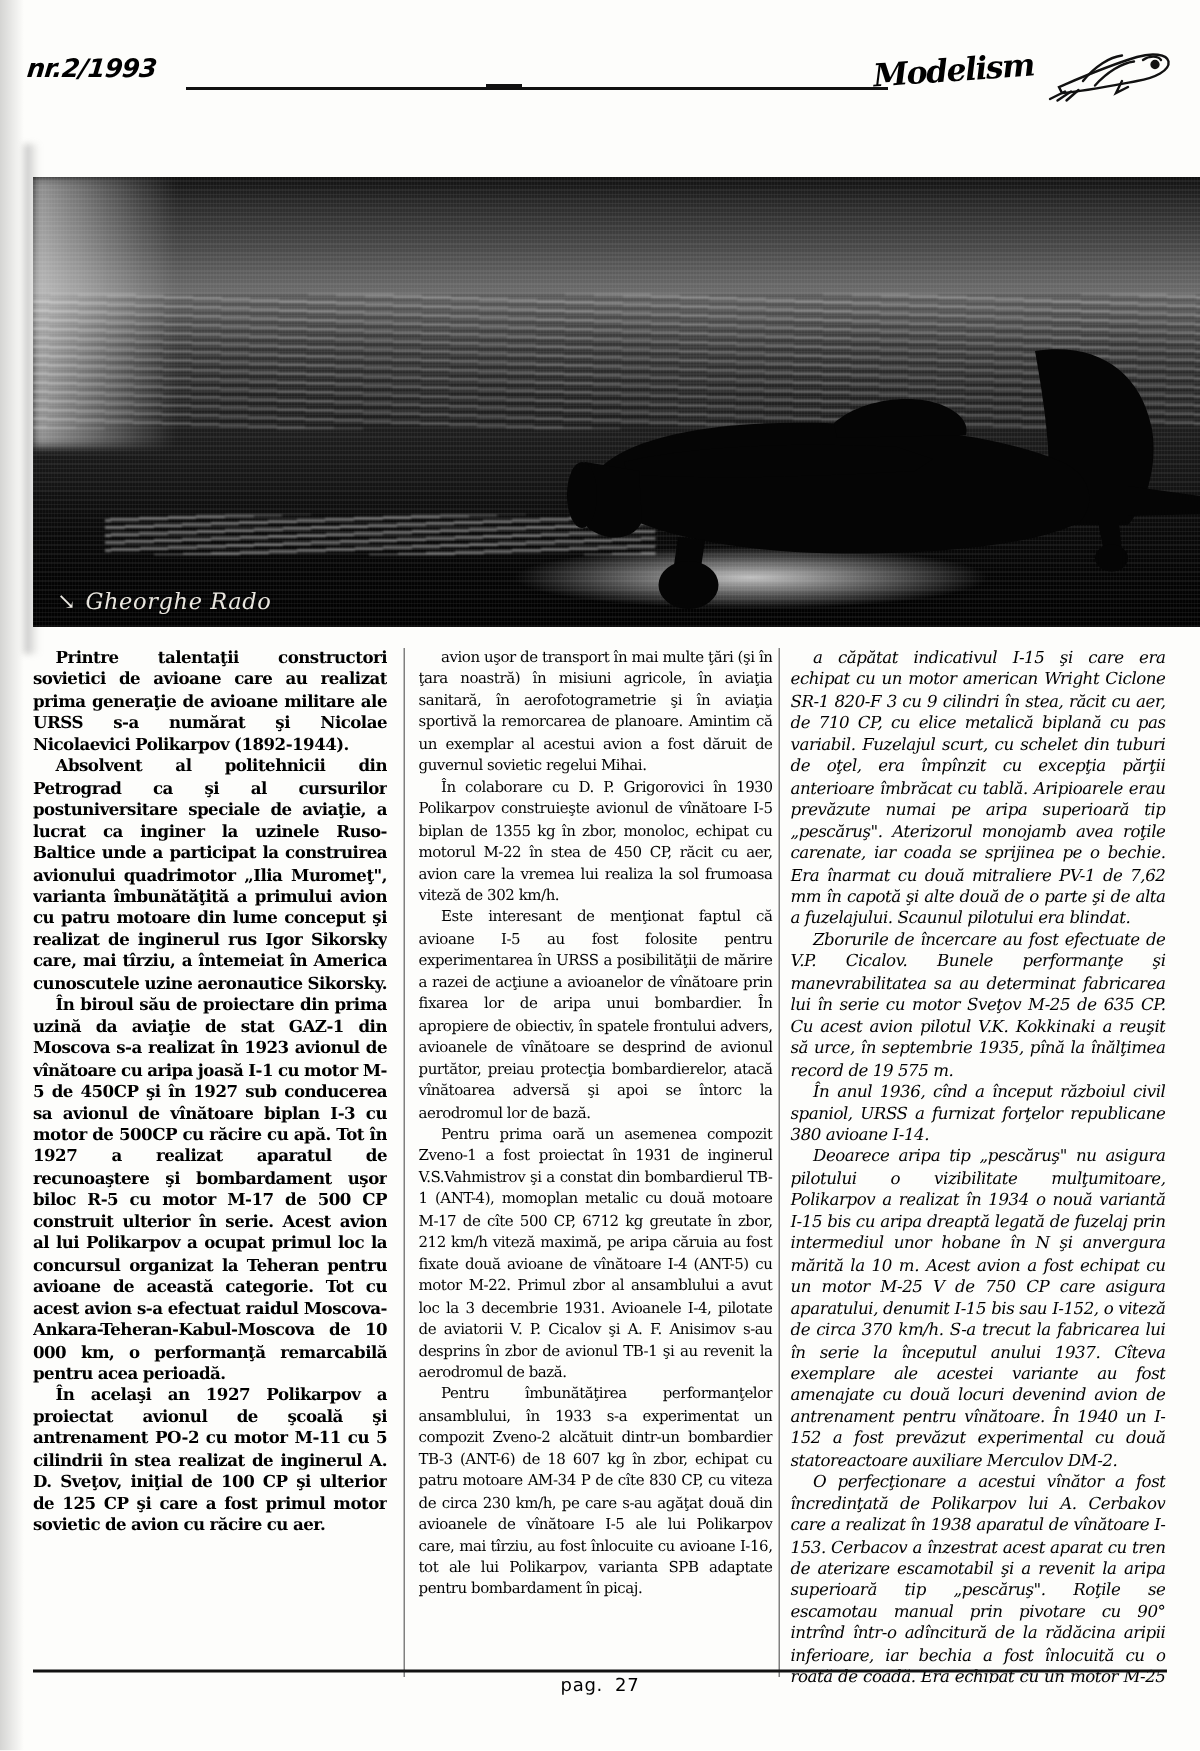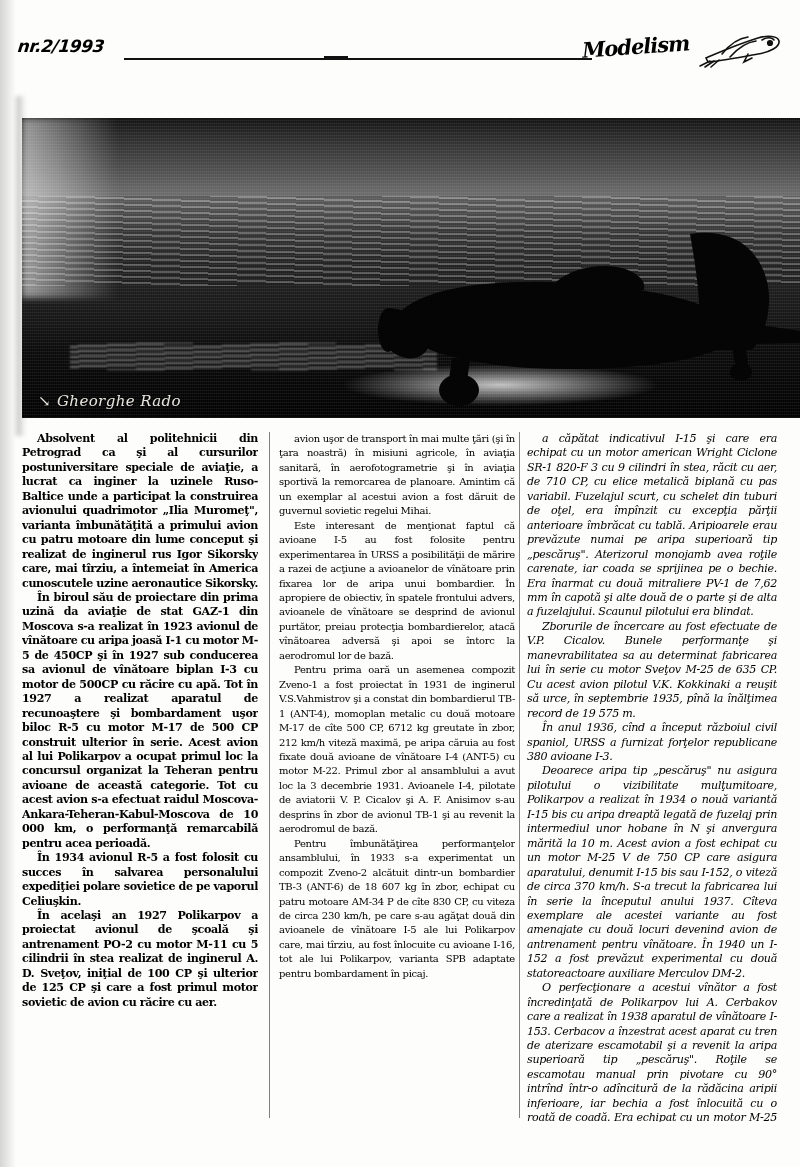--- a/index.html
+++ b/index.html
@@ -218,44 +218,51 @@
     </svg>
 
     <div class="credit">
       <span class="arrow">↘</span><span>Gheorghe Rado</span>
     </div>
   </div>
 
 
   <div class="cols">
     <div class="col col1">
+      <p>Printre talentaţii constructori sovietici de avioane care au realizat prima generaţie de avioane militare ale URSS s-a numărat şi Nicolae Nicolaevici Polikarpov (1892-1944).</p>
       <p>Absolvent al politehnicii din Petrograd ca şi al cursurilor postuniversitare speciale de aviaţie, a lucrat ca inginer la uzinele Ruso-Baltice unde a participat la construirea avionului quadrimotor „Ilia Muromeţ", varianta îmbunătăţită a primului avion cu patru motoare din lume conceput şi realizat de inginerul rus Igor Sikorsky care, mai tîrziu, a întemeiat în America cunoscutele uzine aeronautice Sikorsky.</p>
       <p>În biroul său de proiectare din prima uzină da aviaţie de stat GAZ-1 din Moscova s-a realizat în 1923 avionul de vînătoare cu aripa joasă I-1 cu motor M-5 de 450CP şi în 1927 sub conducerea sa avionul de vînătoare biplan I-3 cu motor de 500CP cu răcire cu apă. Tot în 1927 a realizat aparatul de recunoaştere şi bombardament uşor biloc R-5 cu motor M-17 de 500 CP construit ulterior în serie. Acest avion al lui Polikarpov a ocupat primul loc la concursul organizat la Teheran pentru avioane de această categorie. Tot cu acest avion s-a efectuat raidul Moscova-Ankara-Teheran-Kabul-Moscova de 10 000 km, o performanţă remarcabilă pentru acea perioadă.</p>
-      <p>În 1934 avionul R-5 a fost folosit cu succes în salvarea personalului expediţiei polare sovietice de pe vaporul Celiuşkin.</p>
       <p>În acelaşi an 1927 Polikarpov a proiectat avionul de şcoală şi antrenament PO-2 cu motor M-11 cu 5 cilindrii în stea realizat de inginerul A. D. Sveţov, iniţial de 100 CP şi ulterior de 125 CP şi care a fost primul motor sovietic de avion cu răcire cu aer.</p>
 
     </div>
 
     <div class="col col2">
       <p>avion uşor de transport în mai multe ţări (şi în ţara noastră) în misiuni agricole, în aviaţia sanitară, în aerofotogrametrie şi în aviaţia sportivă la remorcarea de planoare. Amintim că un exemplar al acestui avion a fost dăruit de guvernul sovietic regelui Mihai.</p>
+      <p>În colaborare cu D. P. Grigorovici în 1930 Polikarpov construieşte avionul de vînătoare I-5 biplan de 1355 kg în zbor, monoloc, echipat cu motorul M-22 în stea de 450 CP, răcit cu aer, avion care la vremea lui realiza la sol frumoasa viteză de 302 km/h.</p>
       <p>Este interesant de menţionat faptul că avioane I-5 au fost folosite pentru experimentarea în URSS a posibilităţii de mărire a razei de acţiune a avioanelor de vînătoare prin fixarea lor de aripa unui bombardier. În apropiere de obiectiv, în spatele frontului advers, avioanele de vînătoare se desprind de avionul purtător, preiau protecţia bombardierelor, atacă vînătoarea adversă şi apoi se întorc la aerodromul lor de bază.</p>
       <p>Pentru prima oară un asemenea compozit Zveno-1 a fost proiectat în 1931 de inginerul V.S.Vahmistrov şi a constat din bombardierul TB-1 (ANT-4), momoplan metalic cu două motoare M-17 de cîte 500 CP, 6712 kg greutate în zbor, 212 km/h viteză maximă, pe aripa căruia au fost fixate două avioane de vînătoare I-4 (ANT-5) cu motor M-22. Primul zbor al ansamblului a avut loc la 3 decembrie 1931. Avioanele I-4, pilotate de aviatorii V. P. Cicalov şi A. F. Anisimov s-au desprins în zbor de avionul TB-1 şi au revenit la aerodromul de bază.</p>
       <p>Pentru îmbunătăţirea performanţelor ansamblului, în 1933 s-a experimentat un compozit Zveno-2 alcătuit dintr-un bombardier TB-3 (ANT-6) de 18 607 kg în zbor, echipat cu patru motoare AM-34 P de cîte 830 CP, cu viteza de circa 230 km/h, pe care s-au agăţat două din avioanele de vînătoare I-5 ale lui Polikarpov care, mai tîrziu, au fost înlocuite cu avioane I-16, tot ale lui Polikarpov, varianta SPB adaptate pentru bombardament în picaj.</p>
 
     </div>
 
     <div class="col col3">
       <p>a căpătat indicativul I-15 şi care era echipat cu un motor american Wright Ciclone SR-1 820-F 3 cu 9 cilindri în stea, răcit cu aer, de 710 CP, cu elice metalică biplană cu pas variabil. Fuzelajul scurt, cu schelet din tuburi de oţel, era împînzit cu excepţia părţii anterioare îmbrăcat cu tablă. Aripioarele erau prevăzute numai pe aripa superioară tip „pescăruş". Aterizorul monojamb avea roţile carenate, iar coada se sprijinea pe o bechie. Era înarmat cu două mitraliere PV-1 de 7,62 mm în capotă şi alte două de o parte şi de alta a fuzelajului. Scaunul pilotului era blindat.</p>
       <p>Zborurile de încercare au fost efectuate de V.P. Cicalov. Bunele performanţe şi manevrabilitatea sa au determinat fabricarea lui în serie cu motor Sveţov M-25 de 635 CP. Cu acest avion pilotul V.K. Kokkinaki a reuşit să urce, în septembrie 1935, pînă la înălţimea record de 19 575 m.</p>
-      <p>În anul 1936, cînd a început războiul civil spaniol, URSS a furnizat forţelor republicane 380 avioane I-3.</p>
+      <p>În anul 1936, cînd a început războiul civil spaniol, URSS a furnizat forţelor republicane 380 avioane I-14.</p>
       <p>Deoarece aripa tip „pescăruş" nu asigura pilotului o vizibilitate mulţumitoare, Polikarpov a realizat în 1934 o nouă variantă I-15 bis cu aripa dreaptă legată de fuzelaj prin intermediul unor hobane în N şi anvergura mărită la 10 m. Acest avion a fost echipat cu un motor M-25 V de 750 CP care asigura aparatului, denumit I-15 bis sau I-152, o viteză de circa 370 km/h. S-a trecut la fabricarea lui în serie la începutul anului 1937. Cîteva exemplare ale acestei variante au fost amenajate cu două locuri devenind avion de antrenament pentru vînătoare. În 1940 un I-152 a fost prevăzut experimental cu două statoreactoare auxiliare Merculov DM-2.</p>
       <p>O perfecţionare a acestui vînător a fost încredinţată de Polikarpov lui A. Cerbakov care a realizat în 1938 aparatul de vînătoare I-153. Cerbacov a înzestrat acest aparat cu tren de aterizare escamotabil şi a revenit la aripa superioară tip „pescăruş". Roţile se escamotau manual prin pivotare cu 90° intrînd într-o adîncitură de la rădăcina aripii inferioare, iar bechia a fost înlocuită cu o roată de coadă. Era echipat cu un motor M-25 V de 775 CP răcit cu aer. Scaunul pilotului era prevăzut cu un blindaj de 8 mm grosime. Deoarece puterea motorului s-a dovedit a fi la limită, pentru serie s-a adaptat motorul M-62 de 1 000 CP şi apoi motorul M-63 de 1 100 CP care însă, din cauza consumului mare de combustibil, a redus autonomia aparatului.</p>
     </div>
   </div>
 
+  <div class="footer">
+    <div class="footer-rule"></div>
+    <div class="pagnum">
+      <span class="lbl">pag.</span><span>27</span>
+    </div>
+  </div>
 
   <div class="rules">
     <div class="vrule vr1"></div>
     <div class="vrule vr2"></div>
   </div>
 
   <div class="edge-left"></div>
   <div class="edge-spine"></div>
 </div>
 

